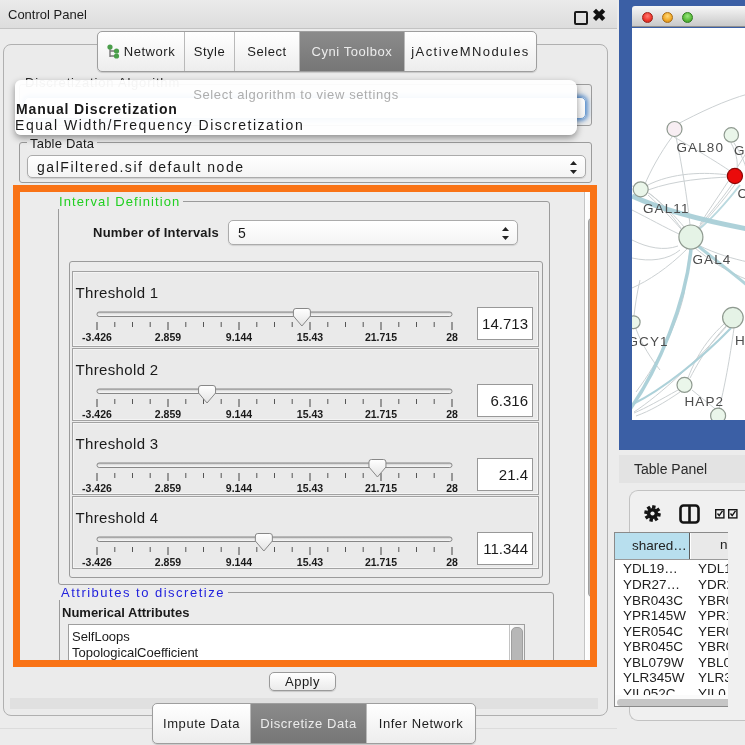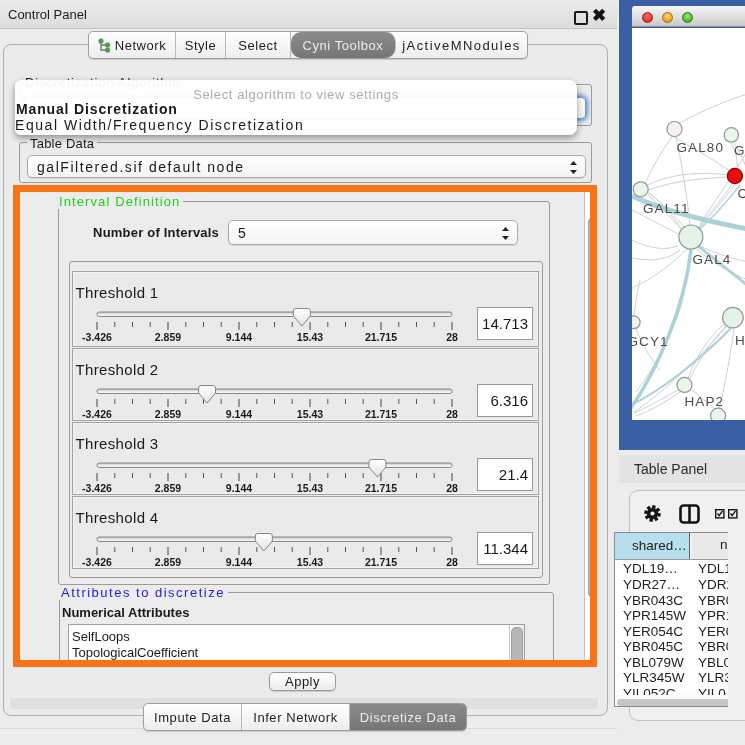--- a/index.html
+++ b/index.html
@@ -8,23 +8,23 @@
 .abs { position:absolute; }
 
 #titlebar { left:0; top:0; width:617px; height:29px;
   background:linear-gradient(#ebebeb,#ddd); border-bottom:1px solid #c3c3c3; }
 #titlebar .t { position:absolute; left:8px; top:7px; font-size:13px; color:#1c1c1c; }
 #btn-sq { left:574px; top:11px; width:14px; height:14px; border:2px solid #1a1a1a; border-radius:2px; }
 #btn-x { left:592px; top:5px; font-size:17px; font-weight:bold; color:#111; }
 #outerpanel { left:3px; top:44px; width:605px; height:672px; background:#ebebeb;
   border:1px solid #b0b0b0; border-radius:8px; }
 
-.seg { display:flex; height:28px; border:1px solid #9e9e9e; border-radius:5px;
+.seg { display:flex; height:41px; border:1px solid #9e9e9e; border-radius:5px;
   background:linear-gradient(#ffffff,#ededed); overflow:hidden;
-  box-shadow:0 1px 1px rgba(0,0,0,0.15); }
+  box-shadow:0 1px 1px rgba(0,0,0,0.15);margin-left:9px; }
 .seg .s { display:flex; align-items:center; justify-content:center; font-size:13px; letter-spacing:0.55px;
   color:#1d1d1d; border-right:1px solid #b9b9b9; white-space:nowrap; }
 .seg .s:last-child { border-right:none; }
 .seg .sel { background:linear-gradient(#8b8b8b,#767676); color:#ececec; }
 #toptabs { left:88px; top:31px; }
 #bottabs { left:143px; top:703px; }
 
 .group { border:1px solid #9b9b9b; border-radius:3px; }
 .gtitle { position:absolute; font-size:13px; background:#ececec; padding:0 3px; }
 
@@ -316,27 +316,27 @@
   <div class="s" style="width:87px;"><svg width="13" height="15" style="margin-right:4px;">
         <line x1="3" y1="3" x2="3" y2="13" stroke="#777" stroke-width="1.4"></line>
         <line x1="3" y1="7" x2="9" y2="7" stroke="#777" stroke-width="1.4"></line>
         <line x1="3" y1="12" x2="9" y2="12" stroke="#777" stroke-width="1.4"></line>
         <circle cx="3" cy="3" r="2.6" fill="#4a9e4a"></circle>
         <circle cx="9.5" cy="7" r="2.6" fill="#4a9e4a"></circle>
         <circle cx="9.5" cy="12" r="2.6" fill="#4a9e4a"></circle>
       </svg>Network</div>
   <div class="s" style="width:50px;">Style</div>
   <div class="s" style="width:65px;">Select</div>
-  <div class="s sel" style="width:105px;border-radius:10px;">Cyni Toolbox</div>
+  <div class="s sel" style="width:105px;">Cyni Toolbox</div>
   <div class="s" style="width:131px; letter-spacing:1.45px;">jActiveMNodules</div>
 </div>
 <div id="bottabs" class="abs seg">
   <div class="s" style="width:98px;">Impute Data</div>
+  <div class="s sel" style="width:116px;">Discretize Data</div>
   <div class="s" style="width:108px;">Infer Network</div>
-  <div class="s sel" style="width:116px;">Discretize Data</div>
 </div>
 
 <div id="overlay" class="abs">
   <div class="hint">Select algorithm to view settings</div>
   <div class="it1">Manual Discretization</div>
   <div class="it2">Equal Width/Frequency Discretization</div>
 </div>
 
 <div id="netwin" class="abs"></div>
 <div id="mactitle" class="abs">

